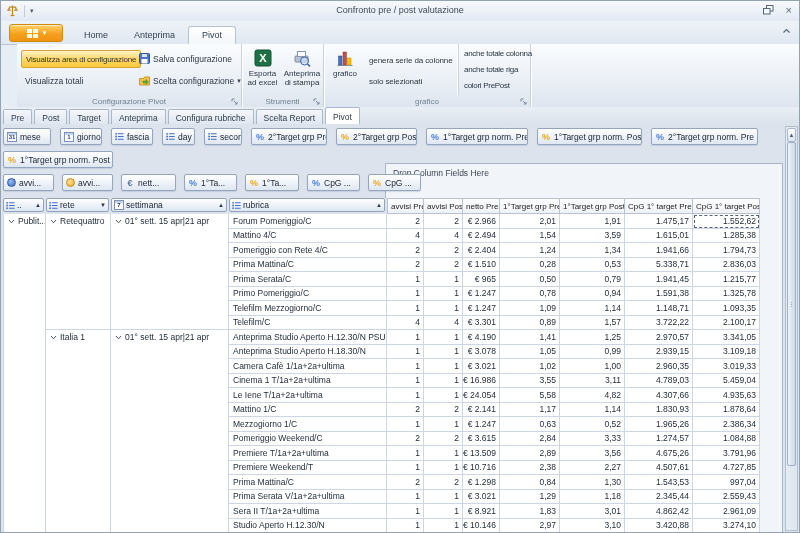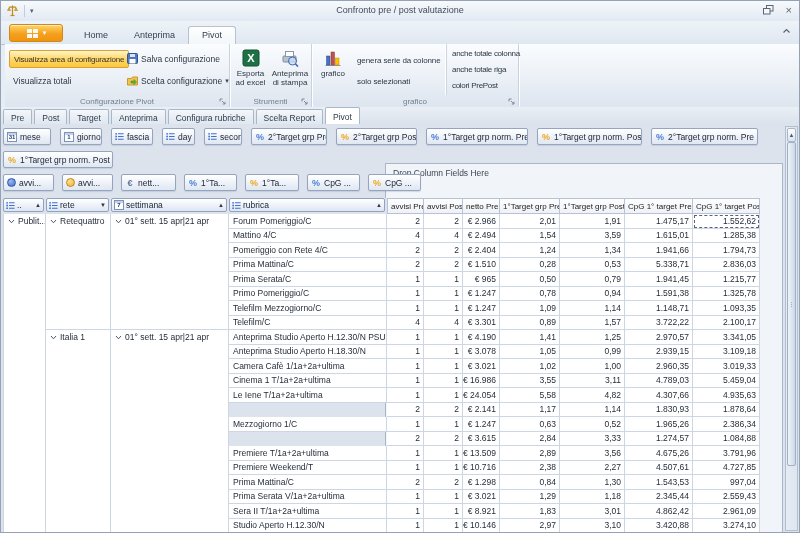--- a/index.html
+++ b/index.html
@@ -18,21 +18,21 @@
   .appbtn{position:absolute;left:8px;top:3px;width:52px;height:16px;border-radius:3px;
     background:linear-gradient(#ffd468,#f6a01e 55%,#ef9312);border:1px solid #cf8a12;
     display:flex;align-items:center;justify-content:center;gap:4px;box-shadow:inset 0 1px 0 rgba(255,255,255,.55)}
   .appbtn .dd{color:#fff;font-size:7px}
   .rtabs{position:absolute;left:70px;top:4px;display:flex;height:19px;align-items:flex-end}
   .rtab{padding:3px 13px 4px;font-size:9px;color:#333f4e}
   .rtab.active{background:linear-gradient(#ffffff,#f2f6fa);border:1px solid #b7c3d1;border-bottom:none;
     border-radius:3px 3px 0 0;padding-bottom:5px;margin-bottom:-1px}
   .collapse{position:absolute;right:8px;top:7px}
   
-  .ribbon{position:absolute;left:4px;top:43px;right:0;height:63px;
+  .ribbon{position:absolute;left:16px;top:43px;right:0;height:63px;
     background:linear-gradient(#fafcfe,#ebf0f6 55%,#dde5ef);border-bottom:1px solid #b6c2d1}
   .rgroup{position:absolute;top:0;bottom:0;border-right:1px solid #c9d3de;box-shadow:1px 0 0 #fff}
   #g1{left:0;width:224px} #g2{left:225px;width:81px} #g3{left:307px;width:206px}
   .glabel{position:absolute;bottom:1px;left:0;right:0;text-align:center;font-size:8px;color:#72808f}
   .launcher{position:absolute;bottom:2px;right:3px}
   .btn-area{position:absolute;left:4px;top:6px;height:16px;display:flex;align-items:center;padding:0 4px;
     background:linear-gradient(#fff3c8,#ffd765 50%,#fdc83e);border:1px solid #d5a235;border-radius:2px;
     font-size:8px;white-space:nowrap;letter-spacing:-.2px}
   .btn-totali{position:absolute;left:8px;top:32px;font-size:8.5px;color:#2c3744;white-space:nowrap}
   .hbtn{display:flex;gap:3px;align-items:center;font-size:8.5px;color:#2c3744;white-space:nowrap}
@@ -591,35 +591,37 @@
         <div class="ncell cell" style="grid-area: 13 / 10;">4.789,03</div>
         <div class="ncell cell" style="grid-area: 13 / 11;">5.459,04</div>
         <div class="cell rcell" style="grid-area: 14 / 4;">Le Iene T/1a+2a+ultima</div>
         <div class="ncell cell" style="grid-area: 14 / 5;">1</div>
         <div class="ncell cell" style="grid-area: 14 / 6;">1</div>
         <div class="ncell cell" style="grid-area: 14 / 7;">€ 24.054</div>
         <div class="ncell cell" style="grid-area: 14 / 8;">5,58</div>
         <div class="ncell cell" style="grid-area: 14 / 9;">4,82</div>
         <div class="ncell cell" style="grid-area: 14 / 10;">4.307,66</div>
         <div class="ncell cell" style="grid-area: 14 / 11;">4.935,63</div>
+        <div class="cell rcell" style="grid-area: 15 / 4;">Mattino 1/C</div>
         <div class="ncell cell" style="grid-area: 15 / 5;">2</div>
         <div class="ncell cell" style="grid-area: 15 / 6;">2</div>
         <div class="ncell cell" style="grid-area: 15 / 7;">€ 2.141</div>
         <div class="ncell cell" style="grid-area: 15 / 8;">1,17</div>
         <div class="ncell cell" style="grid-area: 15 / 9;">1,14</div>
         <div class="ncell cell" style="grid-area: 15 / 10;">1.830,93</div>
         <div class="ncell cell" style="grid-area: 15 / 11;">1.878,64</div>
         <div class="cell rcell" style="grid-area: 16 / 4;">Mezzogiorno 1/C</div>
         <div class="ncell cell" style="grid-area: 16 / 5;">1</div>
         <div class="ncell cell" style="grid-area: 16 / 6;">1</div>
         <div class="ncell cell" style="grid-area: 16 / 7;">€ 1.247</div>
         <div class="ncell cell" style="grid-area: 16 / 8;">0,63</div>
         <div class="ncell cell" style="grid-area: 16 / 9;">0,52</div>
         <div class="ncell cell" style="grid-area: 16 / 10;">1.965,26</div>
         <div class="ncell cell" style="grid-area: 16 / 11;">2.386,34</div>
+        <div class="cell rcell" style="grid-area: 17 / 4;">Pomeriggio Weekend/C</div>
         <div class="ncell cell" style="grid-area: 17 / 5;">2</div>
         <div class="ncell cell" style="grid-area: 17 / 6;">2</div>
         <div class="ncell cell" style="grid-area: 17 / 7;">€ 3.615</div>
         <div class="ncell cell" style="grid-area: 17 / 8;">2,84</div>
         <div class="ncell cell" style="grid-area: 17 / 9;">3,33</div>
         <div class="ncell cell" style="grid-area: 17 / 10;">1.274,57</div>
         <div class="ncell cell" style="grid-area: 17 / 11;">1.084,88</div>
         <div class="cell rcell" style="grid-area: 18 / 4;">Premiere T/1a+2a+ultima</div>
         <div class="ncell cell" style="grid-area: 18 / 5;">1</div>
         <div class="ncell cell" style="grid-area: 18 / 6;">1</div>

